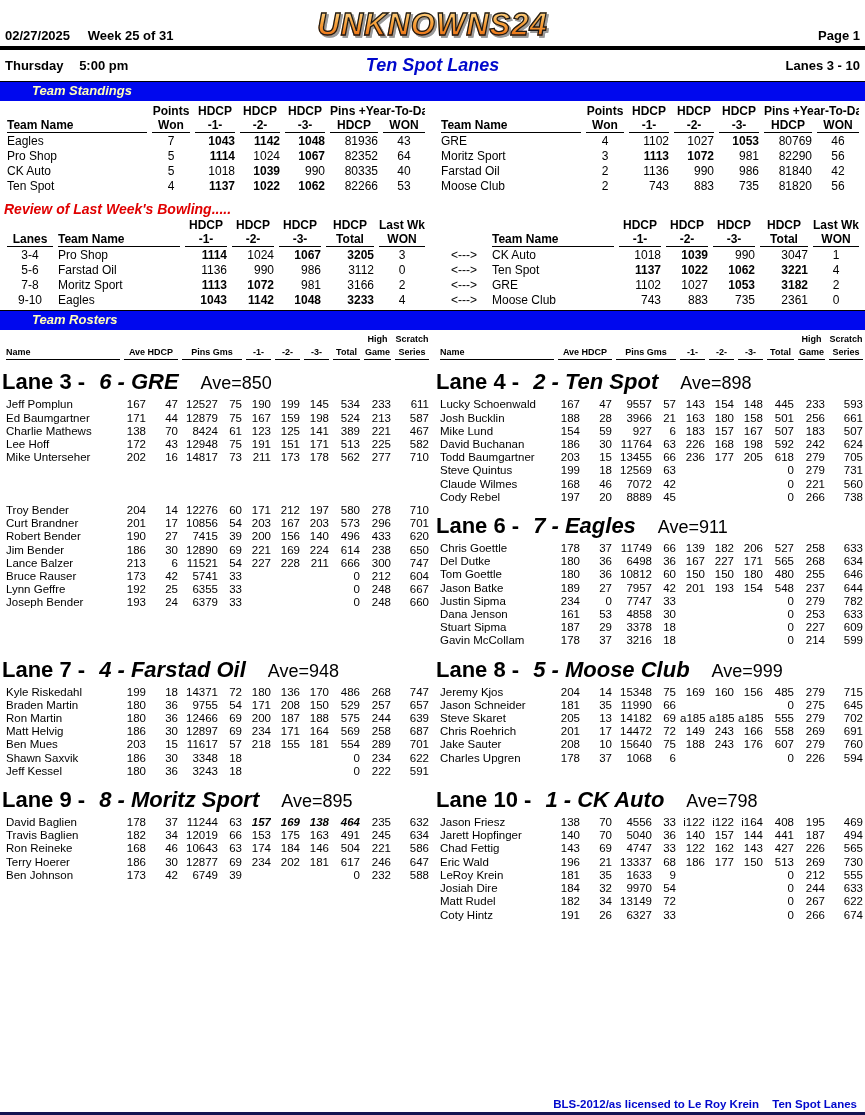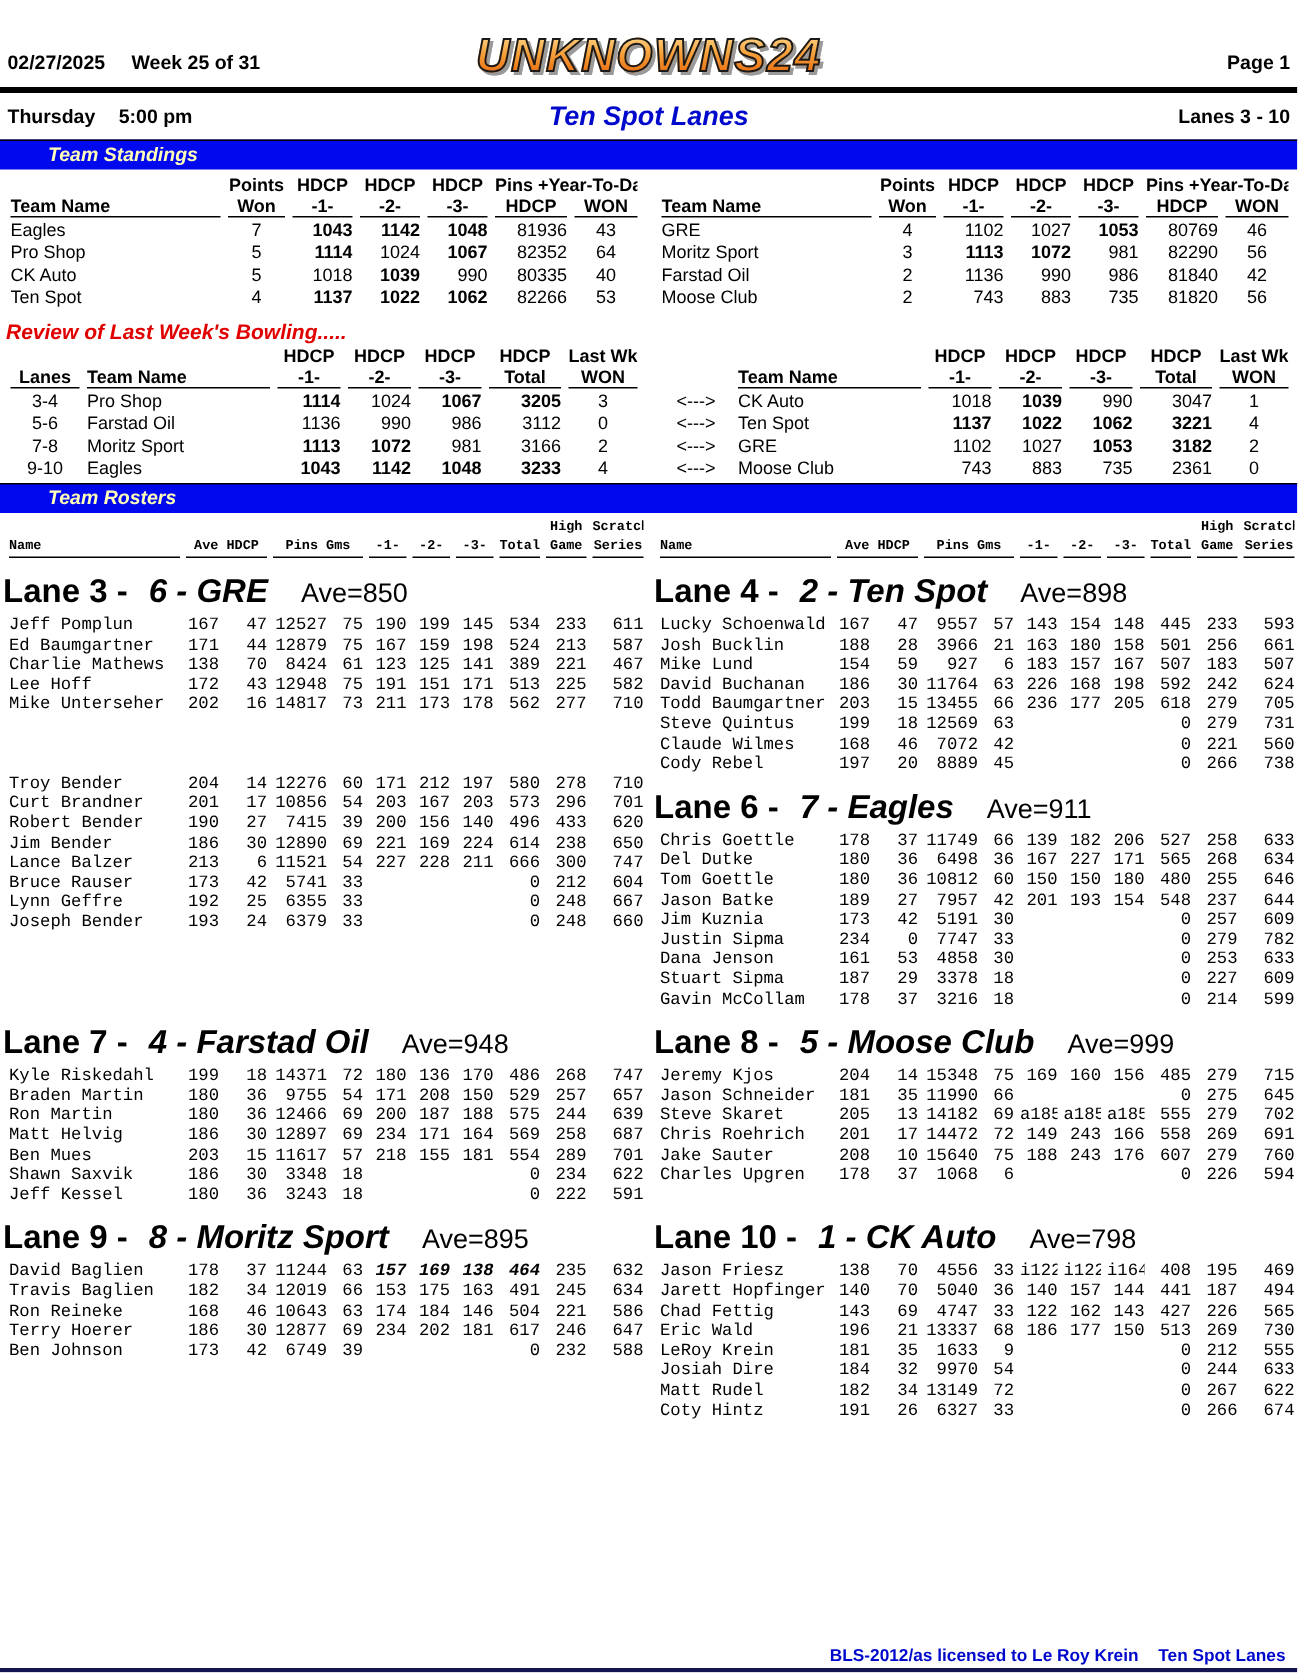--- a/index.html
+++ b/index.html
@@ -1,20 +1,20 @@
 <!DOCTYPE html>
 <html style="--bar-blue: #0008ee; --title-blue: #0008cc; --alert-red: #e00000;"><head>
 <meta charset="utf-8">
 <style>
   html,body{margin:0;padding:0;background:#fff;}
   body{font-family:"Liberation Sans","DejaVu Sans",sans-serif;color:#000;}
   .page{position:relative;width:865px;height:1115px;overflow:hidden;background:#fff;}
 
   
-  .hdr-row{display:flex;align-items:center;padding:19px 5px 0 5px;}
+  .hdr-row{display:flex;align-items:flex-end;padding:7px 5px 0 5px;}
   .hdr-row .zone{flex:1;}
   .hdr-row .zl{font-weight:bold;font-size:13px;padding-top:8px;}
   .hdr-row .zr{text-align:right;font-weight:bold;font-size:13px;padding-top:8px;}
   .logo{font-size:31px;font-weight:bold;font-style:italic;letter-spacing:1px;
         background:linear-gradient(180deg,#ffd98d 10%,#f7a23c 45%,#e8650a 90%);
         -webkit-background-clip:text;background-clip:text;color:transparent;
         -webkit-text-stroke:1.3px #1a1a1a;filter:drop-shadow(2px 2px 0 #9a9a9a);
         text-align:center;white-space:nowrap;}
   .rule{height:4px;background:#000;margin-top:3px;}
   .hdr-row2{display:flex;align-items:center;padding:5px 5px 3px 5px;}
@@ -33,21 +33,21 @@
   table.tbl td{padding:0;white-space:nowrap;overflow:hidden;}
   .hc{font-weight:bold;font-size:12px;line-height:13px;}
   .u{border-bottom:1px solid #000;}
   .l{text-align:left;} .c{text-align:center;} .r{text-align:right;}
   .b{font-weight:bold;}
   .bi{font-weight:bold;font-style:italic;}
 
   .review-title{color:var(--alert-red,#e00000);font-weight:bold;font-style:italic;font-size:14px;margin:7px 0 1px 4px;}
 
   
-  table.ros{border-collapse:separate;border-spacing:4px 0;table-layout:fixed;width:429px;font-size:11.5px;font-family:Liberation Mono, monospace;}
+  table.ros{border-collapse:separate;border-spacing:4px 0;table-layout:fixed;width:429px;font-size:11.5px;}
   table.ros td{padding:0;white-space:nowrap;overflow:hidden;line-height:13.2px;}
   .rh{font-weight:bold;font-size:9px;line-height:10px;}
   .lane-head{margin:9px 0 3px 0;white-space:nowrap;}
   .lh1{font-weight:bold;font-size:22px;}
   .lh2{font-weight:bold;font-style:italic;font-size:22px;margin-left:14px;}
   .lh3{font-size:18px;margin-left:22px;}
   .pair-row{display:flex;gap:4px;padding:0 2px;}
 
   .footer{position:absolute;right:8px;bottom:5px;color:var(--title-blue,#0008cc);font-size:11.5px;font-weight:bold;}
   .bottom-bar{position:absolute;left:0;bottom:0;width:100%;height:3px;background:#141452;}
@@ -850,33 +850,20 @@
                 <td class="r">7957</td>
                 <td class="r">42</td>
                 <td class="r">201</td>
                 <td class="r">193</td>
                 <td class="r">154</td>
                 <td class="r">548</td>
                 <td class="r">237</td>
                 <td class="r">644</td>
               </tr>
               <tr>
-                <td class="l">Jim Kuznia</td>
-                <td class="r">173</td>
-                <td class="r">42</td>
-                <td class="r">5191</td>
-                <td class="r">30</td>
-                <td class="r"></td>
-                <td class="r"></td>
-                <td class="r"></td>
-                <td class="r">0</td>
-                <td class="r">257</td>
-                <td class="r">609</td>
-              </tr>
-              <tr>
                 <td class="l">Justin Sipma</td>
                 <td class="r">234</td>
                 <td class="r">0</td>
                 <td class="r">7747</td>
                 <td class="r">33</td>
                 <td class="r"></td>
                 <td class="r"></td>
                 <td class="r"></td>
                 <td class="r">0</td>
                 <td class="r">279</td>

